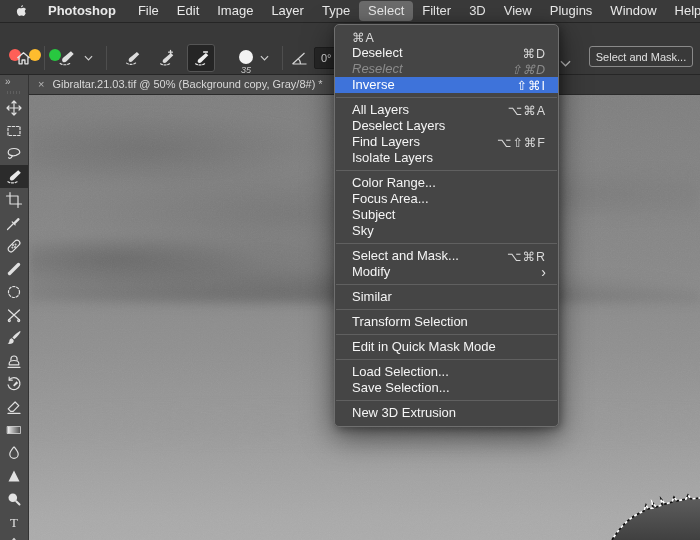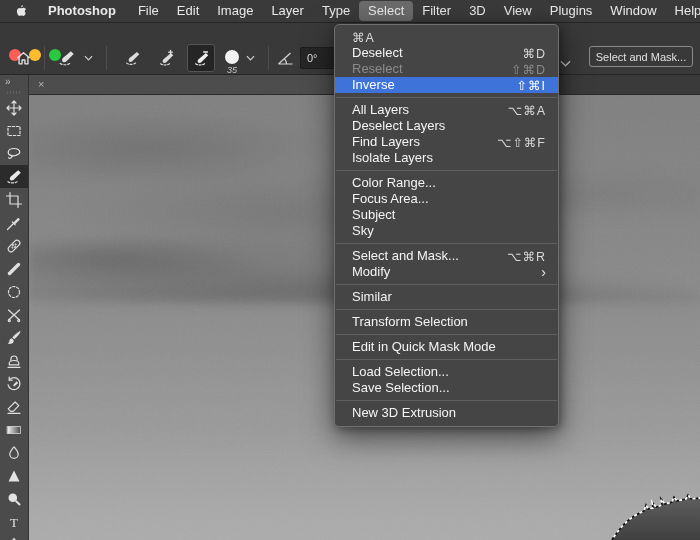--- a/index.html
+++ b/index.html
@@ -18,21 +18,21 @@
   
   #optionsbar{position:absolute;left:0;top:22px;width:700px;height:52px;background:#393939;
               border-bottom:1px solid #262626;z-index:5;}
   .tl{position:absolute;top:27px;width:12px;height:12px;border-radius:50%;}
   #tl-red{left:9px;} #tl-yellow{left:29px;} #tl-green{left:49px;}
   .opt-row{position:absolute;left:0;top:20px;height:32px;width:700px;display:flex;align-items:center;}
   .vsep{width:1px;height:24px;background:#4e4e4e;margin:0 8px;}
   .opt-icon{display:flex;align-items:center;justify-content:center;width:26px;height:26px;border-radius:3px;}
   .opt-icon.pressed{background:#252525;border:1px solid #555;}
   #home-btn{margin-left:10px;}
-  #brush-size-group{display:flex;align-items:center;margin-left:4px;font-style:italic;}
+  #brush-size-group{display:flex;align-items:center;margin-left:18px;font-style:italic;}
   #brush-size-circle{width:14px;height:14px;background:#f2f2f2;border-radius:50%;margin:0 2px;}
   #brush-size-stack{display:flex;flex-direction:column;align-items:center;line-height:9px;margin-top:8px;}
   #brush-size-label{font-size:9px;color:#c9c9c9;margin-top:2px;}
   .chev{margin:0 5px;display:flex;align-items:center;}
   #angle-field{width:72px;height:20px;background:#262626;border:1px solid #1d1d1d;border-radius:2px;
                color:#dcdcdc;font-size:11px;display:flex;align-items:center;padding-left:6px;margin-left:6px;}
   #sample-check{width:11px;height:11px;border:1px solid #9a9a9a;border-radius:2px;margin-left:14px;}
   #sample-label{font-size:11px;color:#d5d5d5;margin-left:6px;white-space:nowrap;}
   #smask-btn{position:absolute;left:589px;top:24px;width:104px;height:21px;border:1px solid #8a8a8a;
              border-radius:3px;color:#e0e0e0;font-size:11px;display:flex;align-items:center;justify-content:center;
@@ -75,21 +75,21 @@
   #rock{position:absolute;right:0;bottom:0;width:92px;height:62px;}
 
   
   #select-menu{position:absolute;left:334px;top:24px;width:223px;z-index:50;background:#454545;
                border:1px solid #6f6f6f;border-radius:5px;
                box-shadow:0 10px 30px rgba(0,0,0,.55),2px 2px 8px rgba(0,0,0,.35);
                padding:4px 0 5px 0;}
   .mitem{height:16px;display:flex;align-items:center;padding:0 12px 0 17px;font-size:13px;color:#f4f4f4;}
   .mitem .mlabel{flex:1;white-space:nowrap;line-height:16px;}
   .mitem .mshortcut{color:#d9d9d9;font-size:12.5px;letter-spacing:1px;white-space:nowrap;}
-  .mitem.disabled .mlabel,.mitem.disabled .mshortcut{color:#8b8b8b;}
+  .mitem.disabled .mlabel,.mitem.disabled .mshortcut{color:#8b8b8b;font-style:italic;}
   .mitem.highlighted{background:#3e73da;margin:0;}
   .mitem.highlighted .mlabel,.mitem.highlighted .mshortcut{color:#fff;}
   .mitem .marrow{color:#e5e5e5;font-size:14px;line-height:14px;}
   .msep{height:1px;background:#606060;margin:4px 1px;}
 </style>
 </head>
 <body>
 
 <div id="app">
 
@@ -190,20 +190,21 @@
       <svg width="11" height="7" viewBox="0 0 12 7" fill="none" stroke="#c5c5c5" stroke-width="1.4">
           <path d="M1 1l5 5 5-5"></path>
         </svg>
     </span>
     <button id="smask-btn">Select and Mask...</button>
   </div>
 
   <div id="tabbar">
     <div id="doc-tab">
       <span id="tab-close">×</span>
+      <span id="tab-title">Gibraltar.21.03.tif @ 50% (Background copy, Gray/8#) *</span>
     </div>
   </div>
 
   <div id="toolspanel">
     <div id="panel-collapse">»</div>
     <div id="panel-grip"></div>
     <ul id="tools">
         <li class="tool">
           <svg width="18" height="18" viewBox="0 0 18 18" fill="none" stroke="#e0e0e0" stroke-width="1.2" stroke-linecap="round" stroke-linejoin="round">
             <path d="M9 2v14M2 9h14M9 2l-2 2M9 2l2 2M9 16l-2-2M9 16l2-2M2 9l2-2M2 9l2 2M16 9l-2-2M16 9l-2 2"></path>

